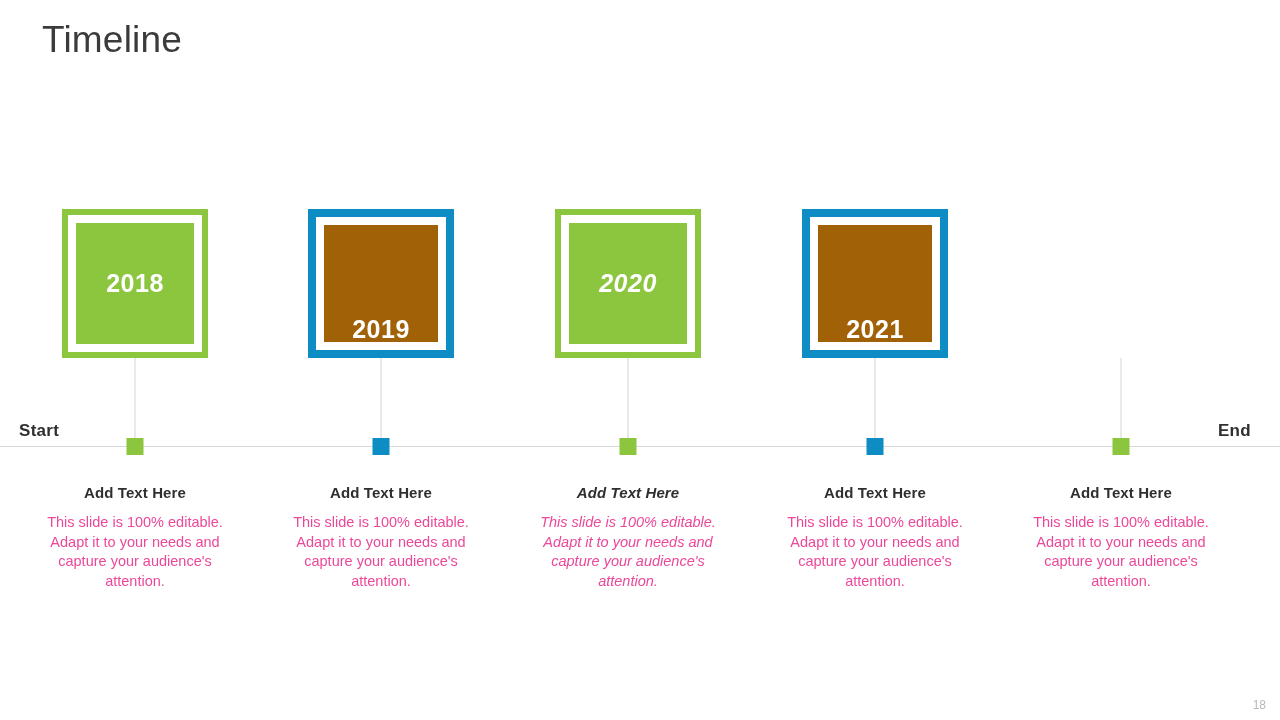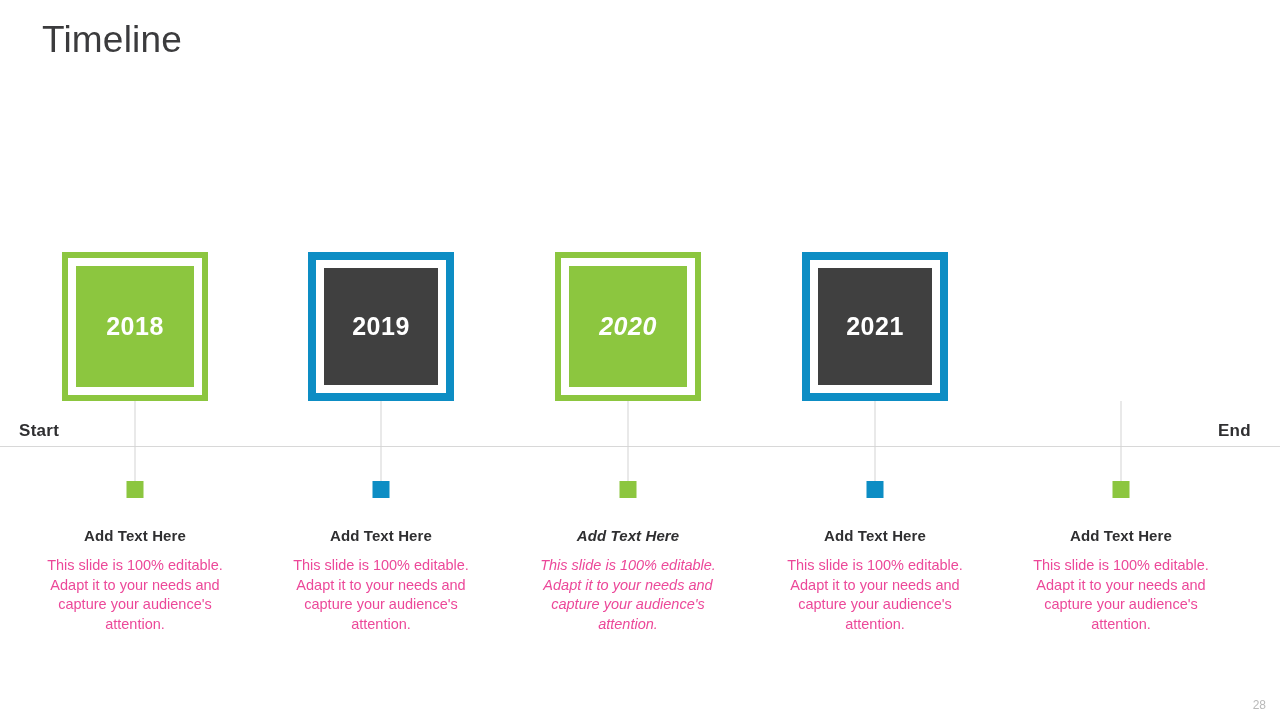--- a/index.html
+++ b/index.html
@@ -56,21 +56,20 @@
     top: 0;
     width: 1280px;
     height: 720px;
   }
 
   .column {
     position: absolute;
     top: 0;
     width: 246px;
     height: 585px;
-    margin-top: 43px;
   }
 
   
   .node {
     position: absolute;
     top: 209px;
     left: 50%;
     transform: translateX(-50%);
     width: 146px;
     height: 149px;
@@ -93,21 +92,21 @@
     color: #ffffff;
     font-size: 25px;
     font-weight: bold;
     letter-spacing: 0.5px;
     line-height: 1;
   }
 
   .node.green       { border: 6px solid #8CC63F; }
   .node.green .node-inner { background: #8CC63F; }
   .node.blue        { border: 8px solid #0D8DC4; }
-  .node.blue .node-inner  { background: #404040; }
+  .node.blue .node-inner  { background: #a16207; align-items: flex-end; }
 
   
   .connector {
     position: absolute;
     left: 50%;
     top: 358px;
     width: 1px;
     height: 80px;
     background: #d3d3d3;
     transform: translateX(-50%);
@@ -223,13 +222,13 @@
     <div class="column" style="left: 998px;">
       <div class="connector"></div>
       <div class="marker green"></div>
       <div class="text-block">
         <div class="text-heading">Add Text Here</div>
         <div class="text-body">This slide is 100% editable. Adapt it to your needs and capture your audience's attention.</div>
       </div>
     </div>
   </div>
 
-<div class="page-number">28</div>
+<div class="page-number">18</div>
 
 </body></html>

